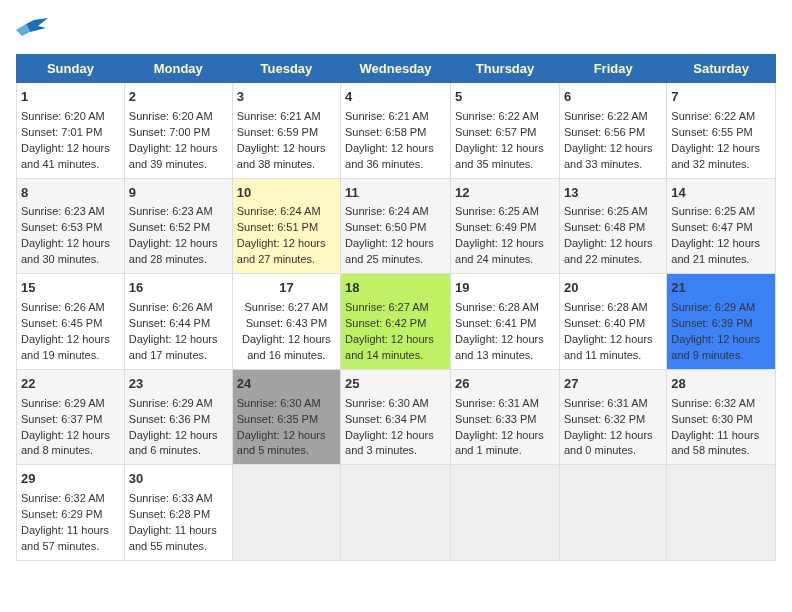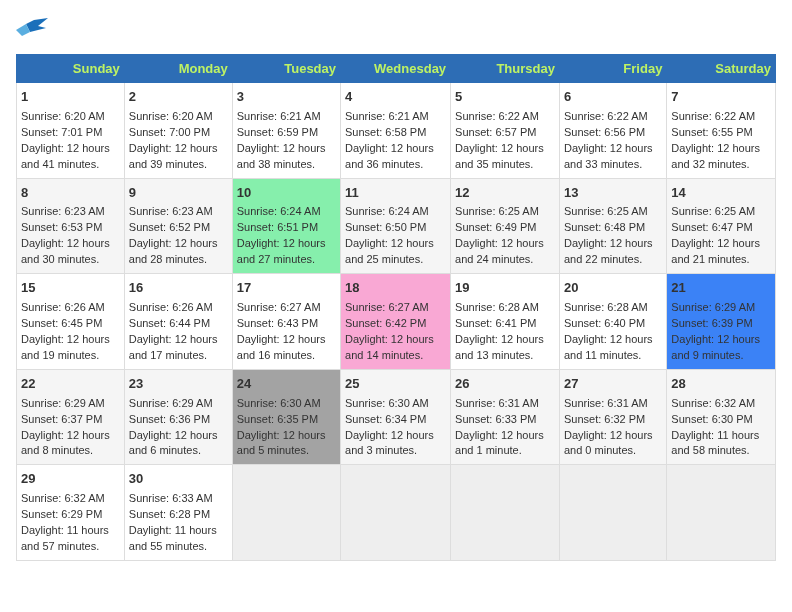--- a/index.html
+++ b/index.html
@@ -46,23 +46,23 @@
       font-size: 16px;
       color: #555;
     }
     table {
       width: 100%;
       border-collapse: collapse;
       font-size: 11px;
     }
     thead th {
       background: #2d6db5;
-      color: #bef264;
+      color: #fef9c3;
       padding: 6px 4px;
-      text-align: right;
+      text-align: center;
       font-size: 13px;
       font-weight: bold;
       border: 1px solid #2d6db5;
     }
     tbody tr {
       border-bottom: 1px solid #ccc;
     }
     tbody td {
       vertical-align: top;
       padding: 5px 4px;
@@ -126,31 +126,31 @@
         <td style="background: rgb(255, 255, 255);"><span class="day-num">2</span><span>Sunrise: 6:20 AM</span><br><span>Sunset: 7:00 PM</span><br><span>Daylight: 12 hours and 39 minutes.</span></td>
         <td style="background: rgb(255, 255, 255);"><span class="day-num">3</span><span>Sunrise: 6:21 AM</span><br><span>Sunset: 6:59 PM</span><br><span>Daylight: 12 hours and 38 minutes.</span></td>
         <td style="background: rgb(255, 255, 255);"><span class="day-num">4</span><span>Sunrise: 6:21 AM</span><br><span>Sunset: 6:58 PM</span><br><span>Daylight: 12 hours and 36 minutes.</span></td>
         <td style="background: rgb(255, 255, 255);"><span class="day-num">5</span><span>Sunrise: 6:22 AM</span><br><span>Sunset: 6:57 PM</span><br><span>Daylight: 12 hours and 35 minutes.</span></td>
         <td style="background: rgb(255, 255, 255);"><span class="day-num">6</span><span>Sunrise: 6:22 AM</span><br><span>Sunset: 6:56 PM</span><br><span>Daylight: 12 hours and 33 minutes.</span></td>
         <td style="background: rgb(255, 255, 255);"><span class="day-num">7</span><span>Sunrise: 6:22 AM</span><br><span>Sunset: 6:55 PM</span><br><span>Daylight: 12 hours and 32 minutes.</span></td>
       </tr>
       <tr>
         <td style="background: rgb(245, 245, 245);"><span class="day-num">8</span><span>Sunrise: 6:23 AM</span><br><span>Sunset: 6:53 PM</span><br><span>Daylight: 12 hours and 30 minutes.</span></td>
         <td style="background: rgb(245, 245, 245);"><span class="day-num">9</span><span>Sunrise: 6:23 AM</span><br><span>Sunset: 6:52 PM</span><br><span>Daylight: 12 hours and 28 minutes.</span></td>
-        <td style="background: #86efac; margin-left: 31px;"><span class="day-num">10</span><span>Sunrise: 6:24 AM</span><br><span>Sunset: 6:51 PM</span><br><span>Daylight: 12 hours and 27 minutes.</span></td>
+        <td style="background: #fef9c3; margin-left: 31px;"><span class="day-num">10</span><span>Sunrise: 6:24 AM</span><br><span>Sunset: 6:51 PM</span><br><span>Daylight: 12 hours and 27 minutes.</span></td>
         <td style="background: rgb(245, 245, 245); margin-left: 20px;"><span class="day-num">11</span><span>Sunrise: 6:24 AM</span><br><span>Sunset: 6:50 PM</span><br><span>Daylight: 12 hours and 25 minutes.</span></td>
         <td style="background: rgb(245, 245, 245);"><span class="day-num">12</span><span>Sunrise: 6:25 AM</span><br><span>Sunset: 6:49 PM</span><br><span>Daylight: 12 hours and 24 minutes.</span></td>
         <td style="background: rgb(245, 245, 245);"><span class="day-num">13</span><span>Sunrise: 6:25 AM</span><br><span>Sunset: 6:48 PM</span><br><span>Daylight: 12 hours and 22 minutes.</span></td>
         <td style="background: rgb(245, 245, 245);"><span class="day-num">14</span><span>Sunrise: 6:25 AM</span><br><span>Sunset: 6:47 PM</span><br><span>Daylight: 12 hours and 21 minutes.</span></td>
       </tr>
       <tr>
         <td style="background: rgb(255, 255, 255);"><span class="day-num">15</span><span>Sunrise: 6:26 AM</span><br><span>Sunset: 6:45 PM</span><br><span>Daylight: 12 hours and 19 minutes.</span></td>
         <td style="background: rgb(255, 255, 255); margin-top: 44px;"><span class="day-num">16</span><span>Sunrise: 6:26 AM</span><br><span>Sunset: 6:44 PM</span><br><span>Daylight: 12 hours and 17 minutes.</span></td>
-        <td style="background: rgb(255, 255, 255);"><span class="day-num">17</span><span>Sunrise: 6:27 AM</span><br><span>Sunset: 6:43 PM</span><br><span>Daylight: 12 hours and 16 minutes.</span></td>
-        <td style="background: #f9a8d4;"><span class="day-num">18</span><span>Sunrise: 6:27 AM</span><br><span>Sunset: 6:42 PM</span><br><span>Daylight: 12 hours and 14 minutes.</span></td>
+        <td style="background: rgb(255, 255, 255); text-align: center;"><span class="day-num">17</span><span>Sunrise: 6:27 AM</span><br><span>Sunset: 6:43 PM</span><br><span>Daylight: 12 hours and 16 minutes.</span></td>
+        <td style="background: #bef264;"><span class="day-num">18</span><span>Sunrise: 6:27 AM</span><br><span>Sunset: 6:42 PM</span><br><span>Daylight: 12 hours and 14 minutes.</span></td>
         <td style="background: rgb(255, 255, 255);"><span class="day-num">19</span><span>Sunrise: 6:28 AM</span><br><span>Sunset: 6:41 PM</span><br><span>Daylight: 12 hours and 13 minutes.</span></td>
         <td style="background: rgb(255, 255, 255);"><span class="day-num">20</span><span>Sunrise: 6:28 AM</span><br><span>Sunset: 6:40 PM</span><br><span>Daylight: 12 hours and 11 minutes.</span></td>
         <td style="background: #3b82f6;"><span class="day-num">21</span><span>Sunrise: 6:29 AM</span><br><span>Sunset: 6:39 PM</span><br><span>Daylight: 12 hours and 9 minutes.</span></td>
       </tr>
       <tr>
         <td style="background: rgb(245, 245, 245);"><span class="day-num">22</span><span>Sunrise: 6:29 AM</span><br><span>Sunset: 6:37 PM</span><br><span>Daylight: 12 hours and 8 minutes.</span></td>
         <td style="background: rgb(245, 245, 245);"><span class="day-num">23</span><span>Sunrise: 6:29 AM</span><br><span>Sunset: 6:36 PM</span><br><span>Daylight: 12 hours and 6 minutes.</span></td>
         <td style="background: #a3a3a3;"><span class="day-num">24</span><span>Sunrise: 6:30 AM</span><br><span>Sunset: 6:35 PM</span><br><span>Daylight: 12 hours and 5 minutes.</span></td>
         <td style="background: rgb(245, 245, 245);"><span class="day-num">25</span><span>Sunrise: 6:30 AM</span><br><span>Sunset: 6:34 PM</span><br><span>Daylight: 12 hours and 3 minutes.</span></td>
         <td style="background: rgb(245, 245, 245);"><span class="day-num">26</span><span>Sunrise: 6:31 AM</span><br><span>Sunset: 6:33 PM</span><br><span>Daylight: 12 hours and 1 minute.</span></td>

